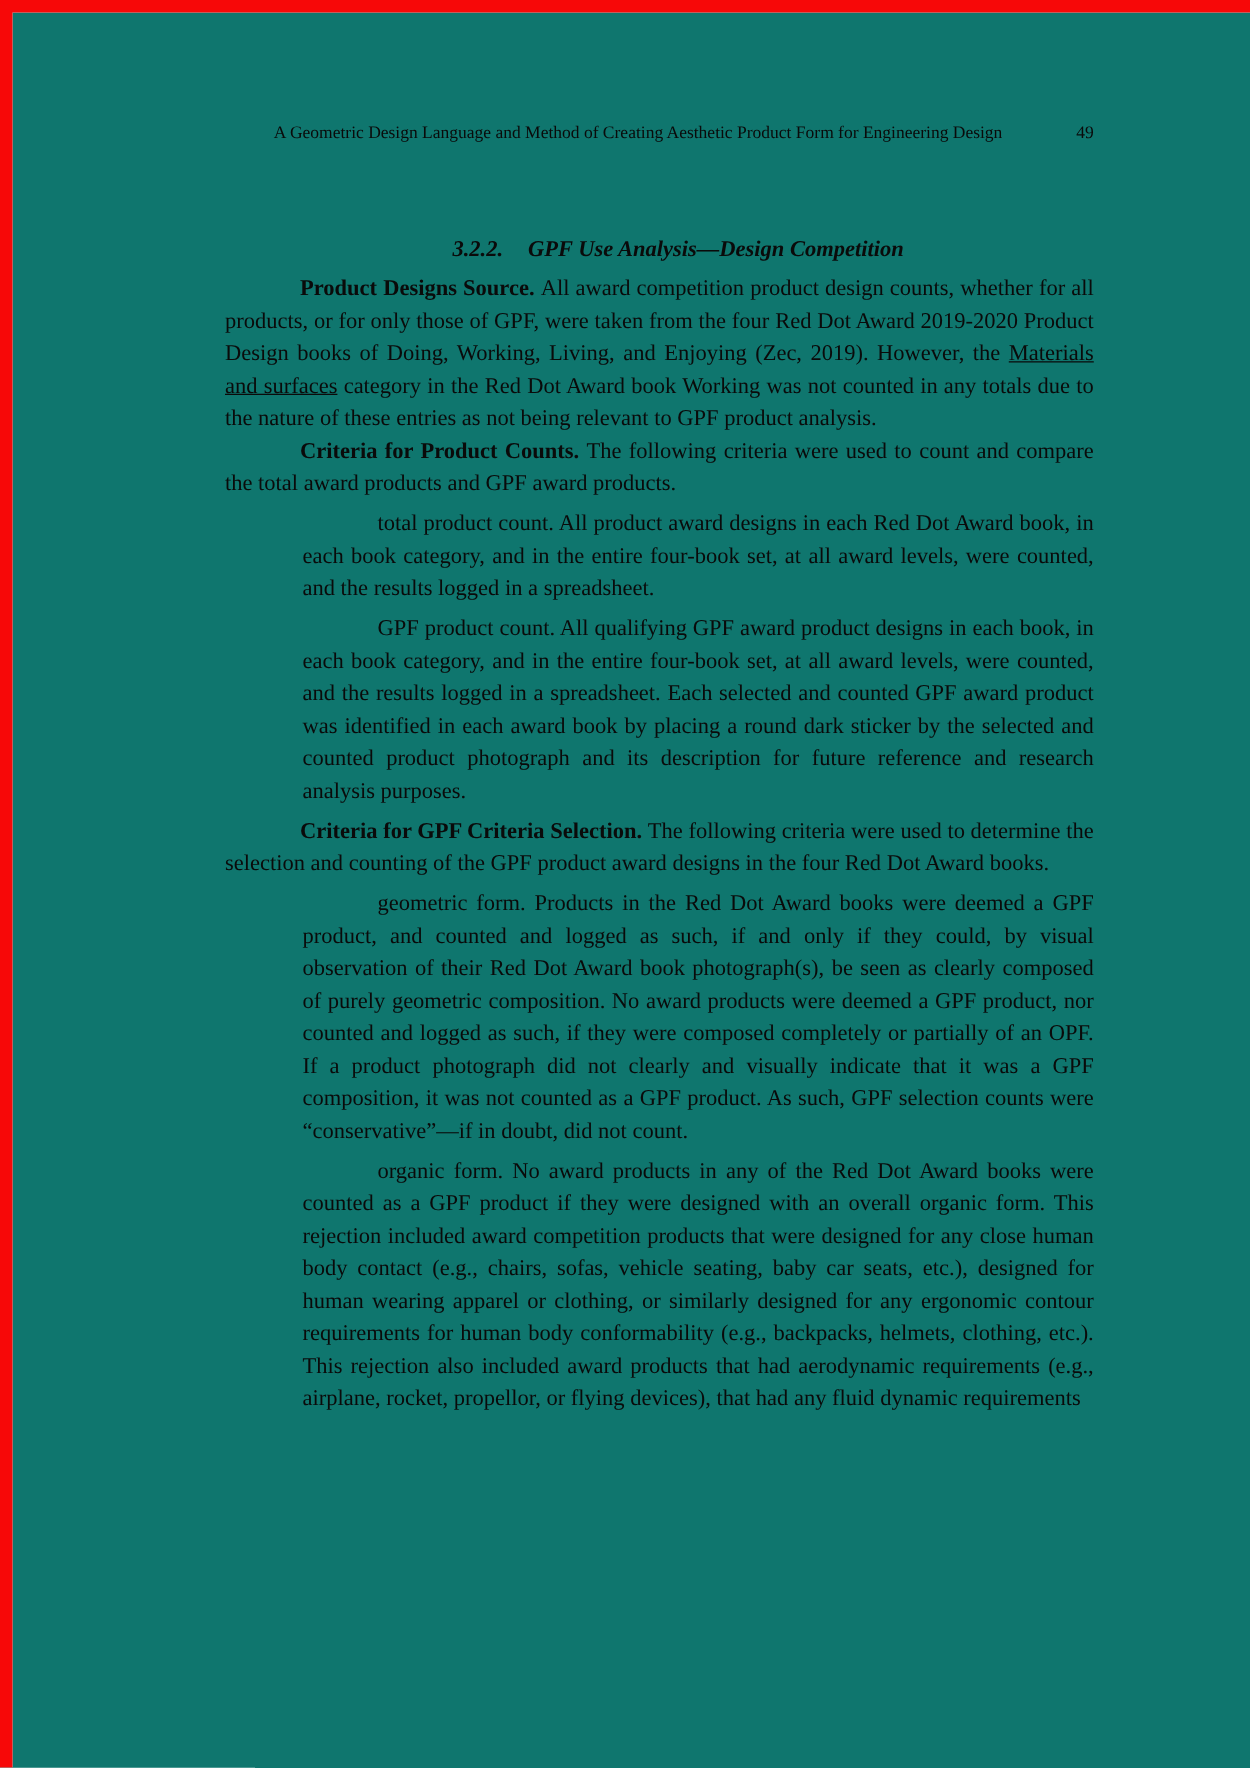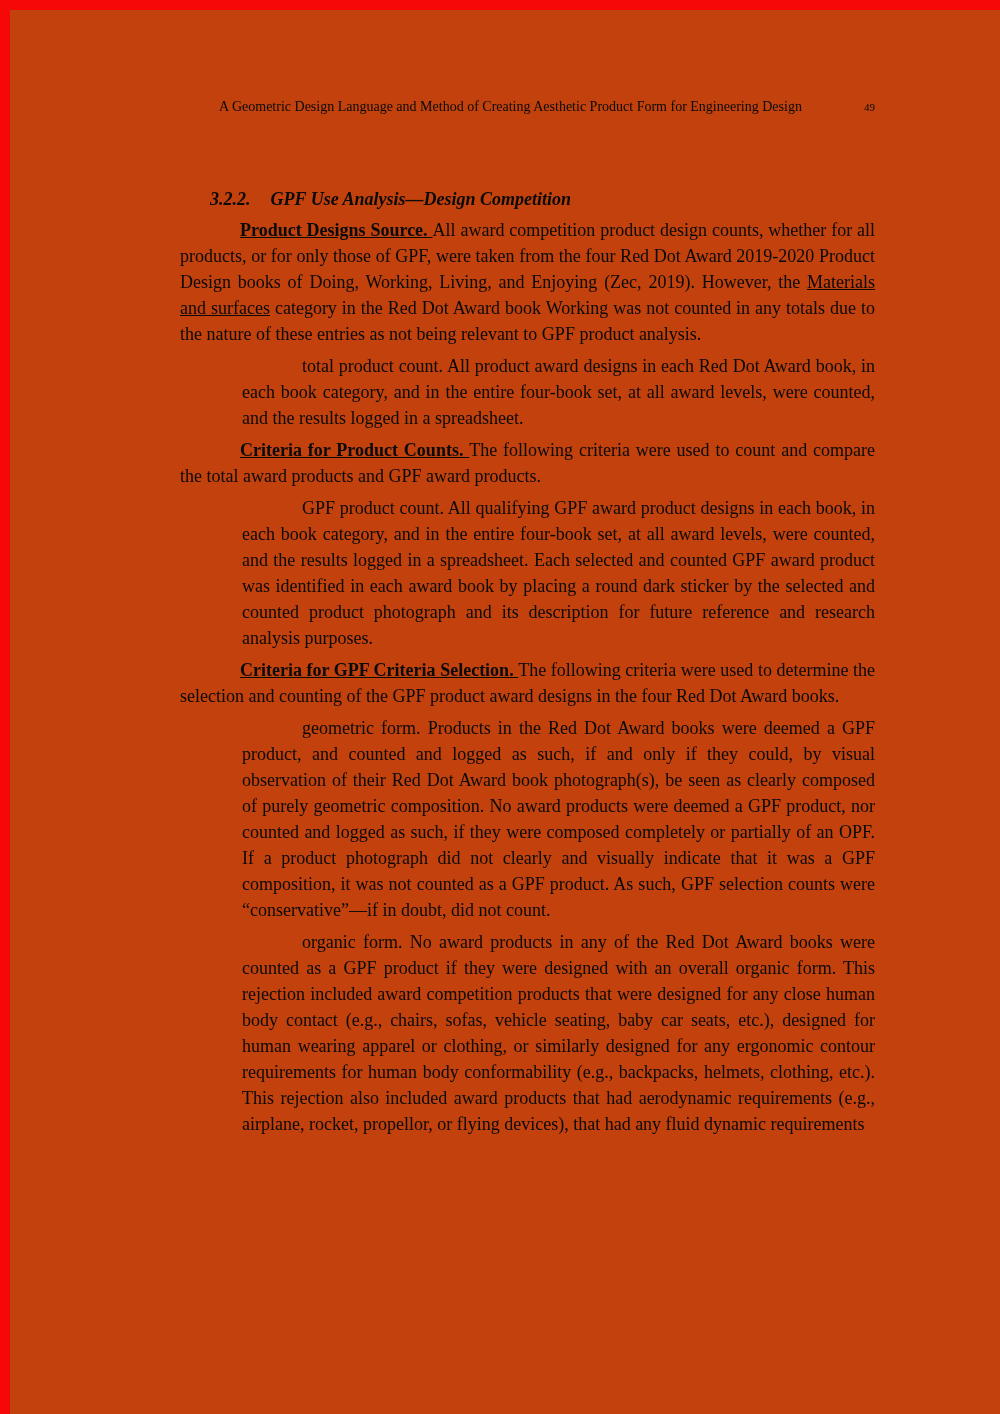--- a/index.html
+++ b/index.html
@@ -16,65 +16,65 @@
     position: absolute; left: 0; top: 0; width: 1000px; height: 10px;
     background: var(--accent); z-index: 2;
   }
   .edge-left {
     position: absolute; left: 0; top: 0; width: 10px; height: 1414px;
     background: var(--accent); z-index: 2;
   }
   .page {
     position: absolute; left: 10px; top: 10px;
     width: 990px; height: 1404px;
-    background: #c2410c;
+    background: #0f766e;
     overflow: hidden;
   }
   .header {
     margin: 88px 0 0 170px;
     width: 695px;
     display: flex;
     align-items: baseline;
     font-size: 14px;
     line-height: 18px;
   }
   .running-title {
     flex: 1;
     text-align: center;
     padding-left: 6px;
   }
   .page-number {
     width: 40px;
     text-align: right;
-    font-size: 11px;
+    font-size: 14px;
   }
   .body {
     margin: 70px 0 0 170px;
     width: 695px;
     font-size: 18px;
     line-height: 26px;
     text-align: justify;
   }
   .section-heading {
     font-weight: bold;
     font-style: italic;
     padding-left: 30px;
     margin: 0 0 5px 0;
-    text-align: left;
+    text-align: center;
   }
   .heading-gap { display: inline-block; width: 20px; }
   .para { margin: 0; }
   .para.first { text-indent: 60px; }
   .para.block {
     margin-left: 62px;
     text-indent: 60px;
     margin-top: 6px;
     margin-bottom: 6px;
   }
-  .b { font-weight: bold; text-decoration: underline; }
+  .b { font-weight: bold; }
   .i { }
   .u { text-decoration: underline; }
 </style>
 </head>
 <body>
 
 <div class="edge-top"></div>
 <div class="edge-left"></div>
 
 <div class="page">
@@ -83,22 +83,22 @@
     <div class="running-title">A Geometric Design Language and Method of Creating Aesthetic Product Form for Engineering Design</div>
     <div class="page-number">49</div>
   </div>
 
   <div class="body">
     <p class="section-heading">
       <span>3.2.2.</span><span class="heading-gap"></span><span>GPF Use Analysis—Design Competition</span>
     </p>
     <div>
         <p class="para first"><span class="b">Product Designs Source. </span><span>All award competition product design counts, whether for all products, or for only those of GPF, were taken from the four Red Dot Award 2019-2020 Product Design books of </span><span class="i">Doing, Working, Living,</span><span> and </span><span class="i">Enjoying</span><span> (Zec, 2019). However, the </span><span class="u">Materials and surfaces</span><span> category in the Red Dot Award book </span><span class="i">Working</span><span> was not counted in any totals due to the nature of these entries as not being relevant to GPF product analysis.</span></p>
+        <p class="para first"><span class="b">Criteria for Product Counts. </span><span>The following criteria were used to count and compare the total award products and GPF award products.</span></p>
         <p class="para block"><span class="i">total product count. </span><span>All product award designs in each Red Dot Award book, in each book category, and in the entire four-book set, at all award levels, were counted, and the results logged in a spreadsheet.</span></p>
-        <p class="para first"><span class="b">Criteria for Product Counts. </span><span>The following criteria were used to count and compare the total award products and GPF award products.</span></p>
         <p class="para block"><span class="i">GPF product count. </span><span>All qualifying GPF award product designs in each book, in each book category, and in the entire four-book set, at all award levels, were counted, and the results logged in a spreadsheet. Each selected and counted GPF award product was identified in each award book by placing a round dark sticker by the selected and counted product photograph and its description for future reference and research analysis purposes.</span></p>
         <p class="para first"><span class="b">Criteria for GPF Criteria Selection. </span><span>The following criteria were used to determine the selection and counting of the GPF product award designs in the four Red Dot Award books.</span></p>
         <p class="para block"><span class="i">geometric form. </span><span>Products in the Red Dot Award books were deemed a GPF product, and counted and logged as such, if and only if they could, by visual observation of their Red Dot Award book photograph(s), be seen as clearly composed of purely geometric composition. No award products were deemed a GPF product, nor counted and logged as such, if they were composed completely or partially of an OPF. If a product photograph did not clearly and visually indicate that it was a GPF composition, it was not counted as a GPF product. As such, GPF selection counts were “conservative”—if in doubt, did not count.</span></p>
         <p class="para block"><span class="i">organic form. </span><span>No award products in any of the Red Dot Award books were counted as a GPF product if they were designed with an overall organic form. This rejection included award competition products that were designed for any close human body contact (e.g., chairs, sofas, vehicle seating, baby car seats, etc.), designed for human wearing apparel or clothing, or similarly designed for any ergonomic contour requirements for human body conformability (e.g., backpacks, helmets, clothing, etc.). This rejection also included award products that had aerodynamic requirements (e.g., airplane, rocket, propellor, or flying devices), that had any fluid dynamic requirements</span></p>
       </div>
   </div>
 
 </div>
 
 </body></html>

